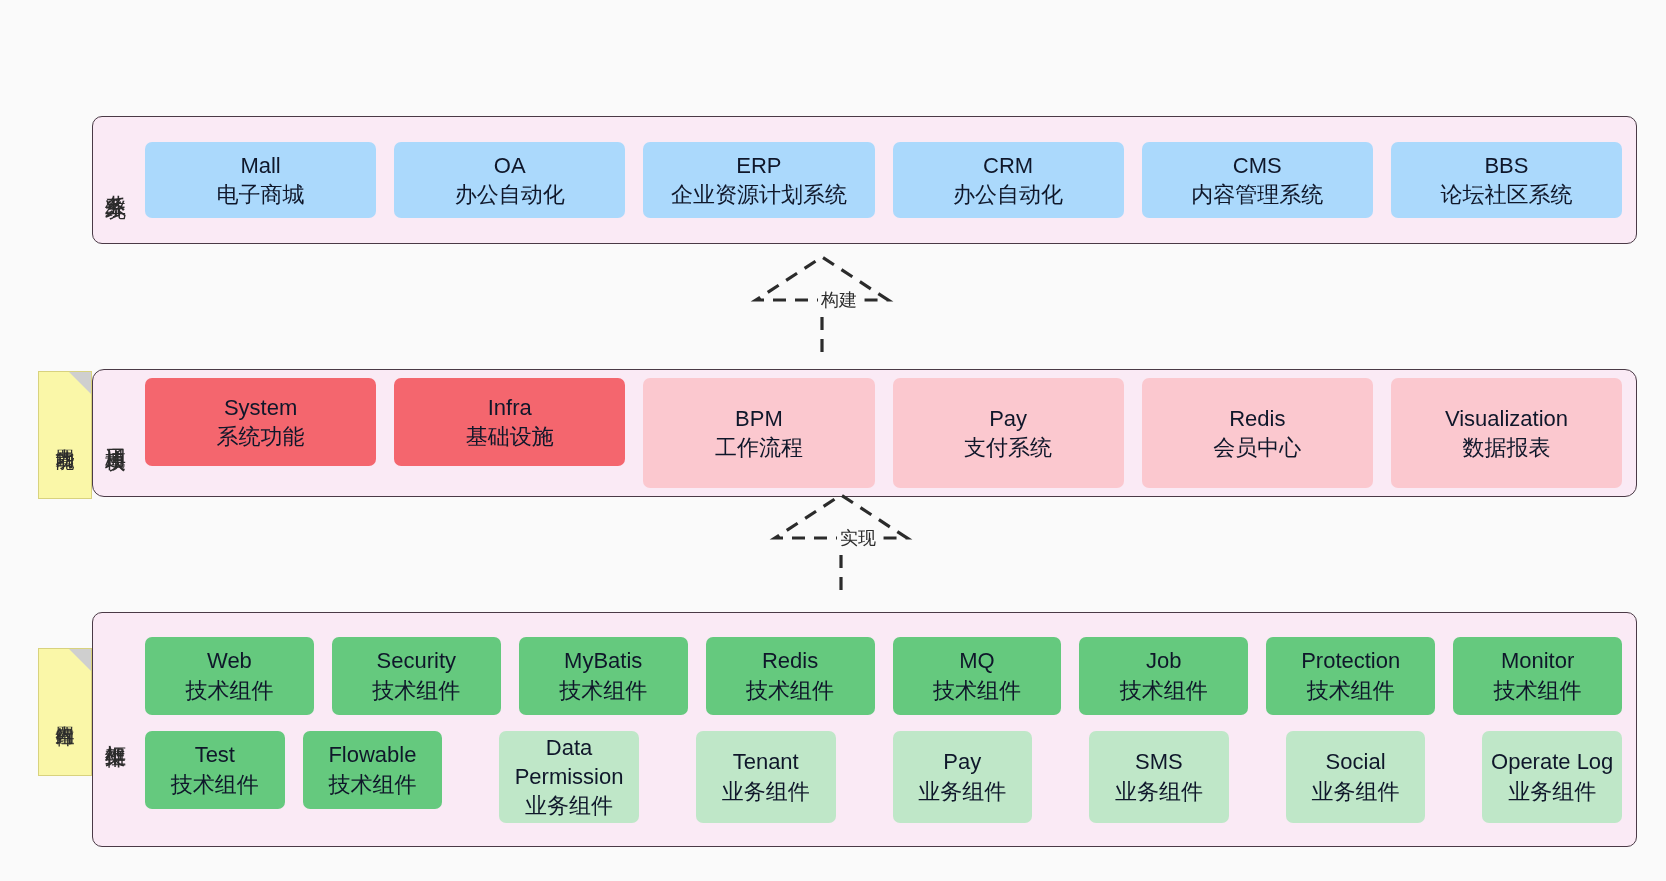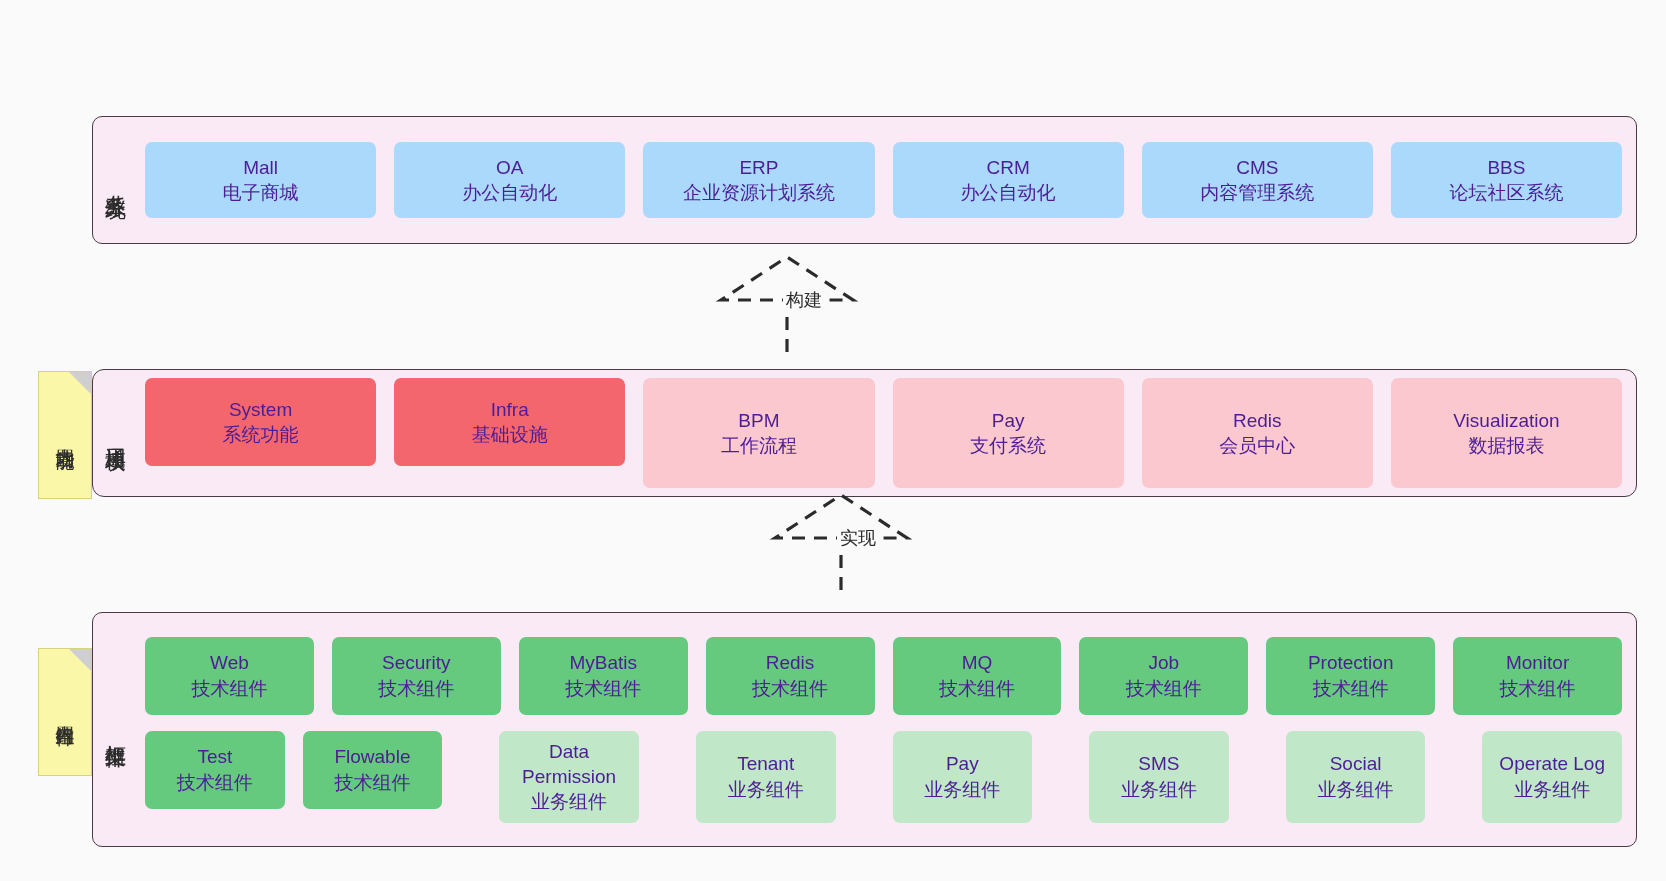--- a/index.html
+++ b/index.html
@@ -63,23 +63,23 @@
   }
 
   .card {
     flex: 1 1 0;
     border-radius: 7px;
     display: flex;
     flex-direction: column;
     align-items: center;
     justify-content: center;
     text-align: center;
-    font-size: 19px;
+    font-size: 22px;
     line-height: 1.32;
-    color: #4c1d95;
+    color: #0f172a;
     box-sizing: border-box;
     padding: 4px 6px;
     user-select: none;
   }
   .card .en { display: block; }
   .card .cn { display: block; }
 
   
   .c-blue        { background: #ABD9FC; height: 76px; }
   .c-red         { background: #F4666E; height: 88px; }
@@ -122,21 +122,21 @@
   }
   #note-common    { left: 38px; top: 371px; height: 128px; }
   #note-framework { left: 38px; top: 648px; height: 128px; }
 
   
   .connector {
     position: absolute;
     width: 180px;
     height: 110px;
   }
-  #connector-build   { left: 709px; top: 252px; }
+  #connector-build   { left: 744px; top: 252px; }
   #connector-impl    { left: 763px; top: 490px; }
 
   .connector-label {
     position: absolute;
     font-size: 18px;
     color: #2b2b2b;
     background: #fafafa;
     padding: 0 3px;
     white-space: nowrap;
   }

